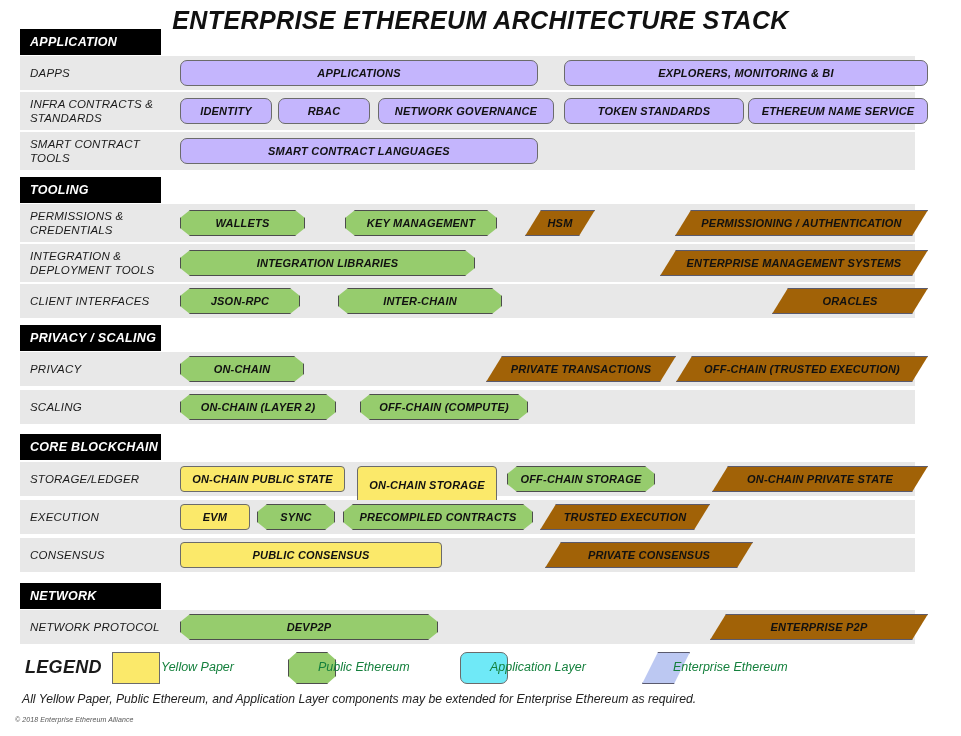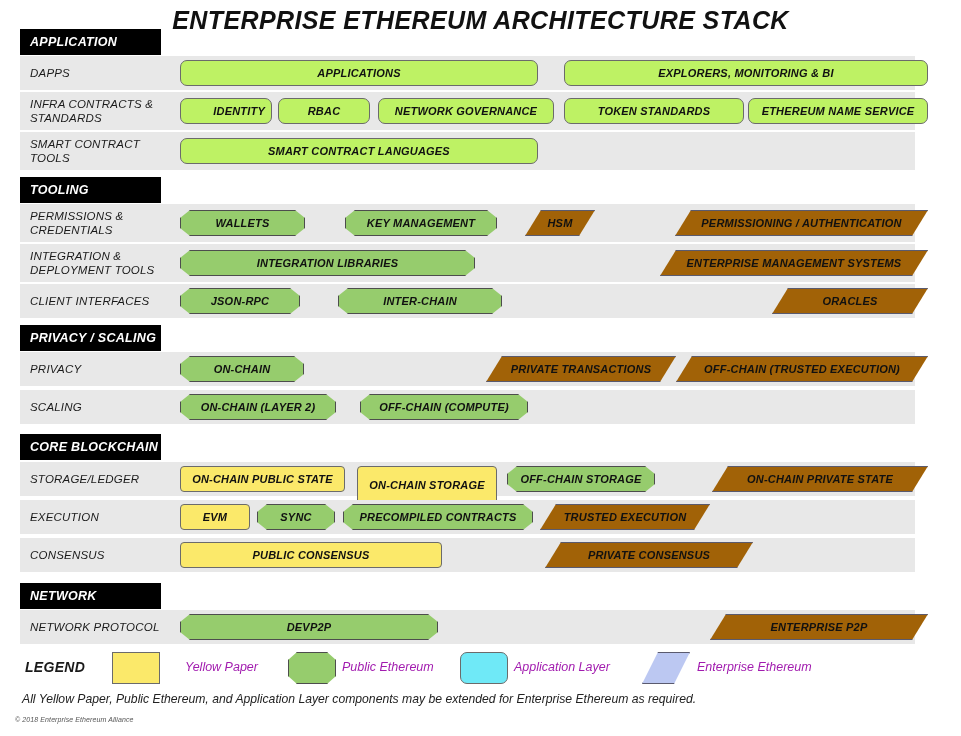--- a/index.html
+++ b/index.html
@@ -50,21 +50,21 @@
     font-size:11px;font-weight:bold;letter-spacing:.2px;
     color:#111;
     box-sizing:border-box;
     text-align:center;
     white-space:nowrap;
   }
   .shape .lbl{position:relative;z-index:2;padding:0 6px;}
 
   
   .sh-cyan{
-    background:#bef264;
+    background:#c4b5fd;
     border:1.2px solid #6b6b6b;
     border-radius:7px;
   }
   
   .sh-yellow{
     background:#fbe96a;
     border:1.2px solid #6b6b6b;
     border-radius:4px;
   }
   
@@ -80,25 +80,25 @@
     border:1.2px solid #5a5a6e;
     clip-path:polygon(16px 0,100% 0,calc(100% - 16px) 100%,0 100%);
   }
   .sh-blue .lbl{transform:translateX(0);}
 
   
   .legend{position:absolute;left:20px;}
   .legend-title{
     position:absolute;left:5px;top:0;height:30px;
     display:flex;align-items:center;
-    font-size:14px;font-weight:bold;letter-spacing:.3px;
+    font-size:18px;font-weight:bold;letter-spacing:.3px;
   }
   .legend-item-text{
     position:absolute;height:30px;display:flex;align-items:center;
-    font-size:12.5px;color:#a21caf;padding-left:24px;
+    font-size:12.5px;color:#15803d;
   }
   .lg-swatch{position:absolute;height:30px;width:46px;}
   .lg-yellow{background:#fbe96a;border:1.2px solid #6b6b6b;}
   .lg-green{background:#96cc6d;border:1.2px solid #4d4d4d;
     clip-path:polygon(9px 0,calc(100% - 9px) 0,100% 8px,100% calc(100% - 8px),calc(100% - 9px) 100%,9px 100%,0 calc(100% - 8px),0 8px);}
   .lg-cyan{background:#6fe9f7;border:1.2px solid #6b6b6b;border-radius:7px;}
   .lg-blue{background:#bcc8f2;border:1.2px solid #5a5a6e;
     clip-path:polygon(16px 0,100% 0,calc(100% - 16px) 100%,0 100%);}
 
   .footnote{
@@ -123,21 +123,21 @@
         <div class="row-label">DAPPS</div>
         <div class="shape sh-cyan" title="APPLICATIONS" style="left: 160px; width: 358px; top: 4px; height: 26px;">
           <span class="lbl">APPLICATIONS</span>
         </div>
         <div class="shape sh-cyan" title="EXPLORERS, MONITORING &amp; BI" style="left: 544px; width: 364px; top: 4px; height: 26px;">
           <span class="lbl">EXPLORERS, MONITORING &amp; BI</span>
         </div>
       </div>
       <div class="row" style="top: 92px; height: 38px;">
         <div class="row-label">INFRA CONTRACTS &amp; STANDARDS</div>
-        <div class="shape sh-cyan" title="IDENTITY" style="left: 160px; width: 92px; top: 6px; height: 26px; justify-content: flex-end;">
+        <div class="shape sh-cyan" title="IDENTITY" style="left: 160px; width: 92px; top: 6px; height: 26px;">
           <span class="lbl">IDENTITY</span>
         </div>
         <div class="shape sh-cyan" title="RBAC" style="left: 258px; width: 92px; top: 6px; height: 26px;">
           <span class="lbl">RBAC</span>
         </div>
         <div class="shape sh-cyan" title="NETWORK GOVERNANCE" style="left: 358px; width: 176px; top: 6px; height: 26px;">
           <span class="lbl">NETWORK GOVERNANCE</span>
         </div>
         <div class="shape sh-cyan" title="TOKEN STANDARDS" style="left: 544px; width: 180px; top: 6px; height: 26px;">
           <span class="lbl">TOKEN STANDARDS</span>

